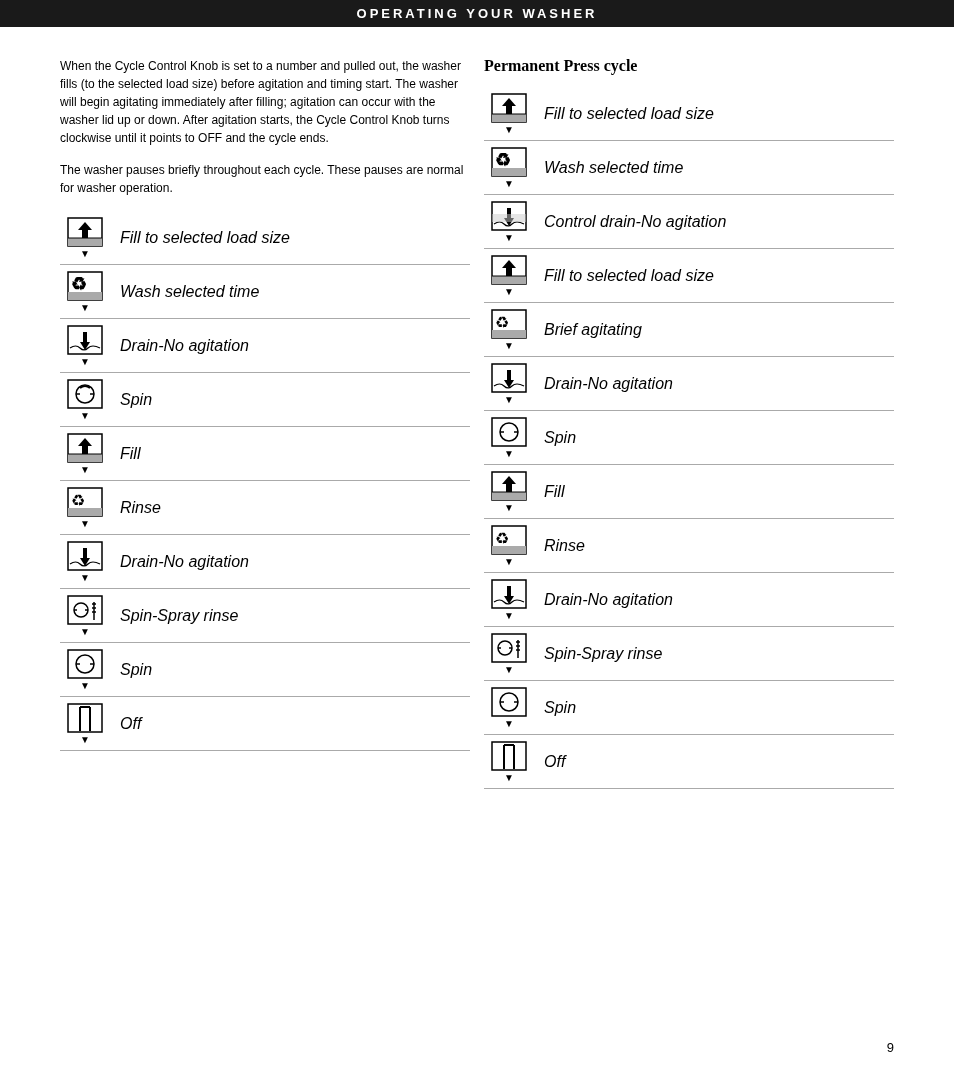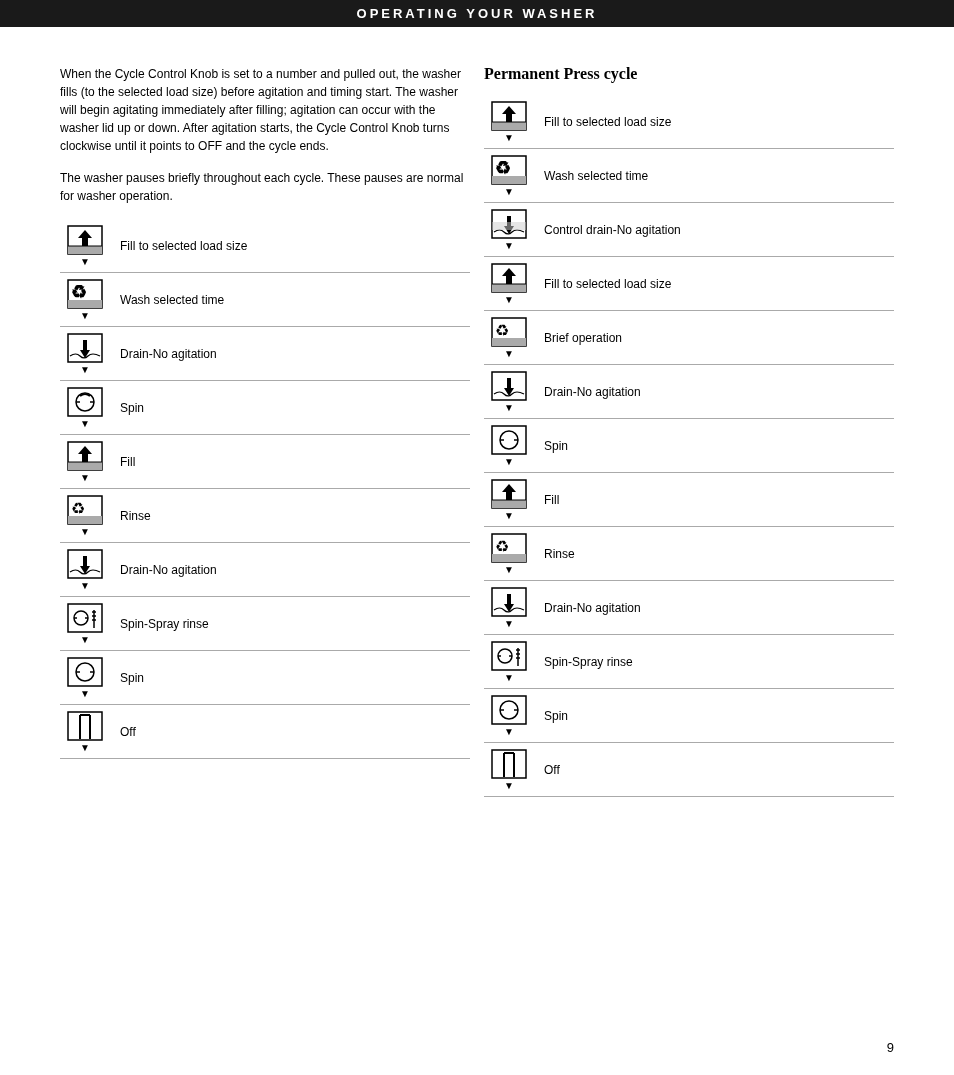--- a/index.html
+++ b/index.html
@@ -11,21 +11,21 @@
       width: 954px;
       min-height: 1075px;
       position: relative;
     }
 
     
     .header-bar {
       background: #1a1a1a;
       text-align: center;
       padding: 6px 20px;
-      margin-bottom: 8px;
+      margin-bottom: 0;
     }
     .header-bar span {
       color: #fff;
       font-size: 13px;
       font-weight: bold;
       letter-spacing: 3px;
       text-transform: uppercase;
     }
 
     .page-content {
@@ -82,22 +82,23 @@
     }
     .cycle-table td {
       padding: 5px 4px;
       vertical-align: middle;
     }
     .cycle-table td.icon-cell {
       width: 50px;
       text-align: center;
     }
     .cycle-table td.label-cell {
-      font-size: 12px;
+      font-size: 16px;
       padding-left: 10px;
+      font-style: italic;
     }
 
     
     .arrow-down {
       display: block;
       text-align: center;
       font-size: 10px;
       line-height: 1;
       margin-top: 1px;
     }
@@ -378,21 +379,21 @@
             <td class="icon-cell">
               <div class="icon-wrapper">
                 <svg class="cycle-icon" viewBox="0 0 38 32">
                   <rect x="2" y="2" width="34" height="28" fill="white" stroke="black" stroke-width="1.5"></rect>
                   <text x="5" y="20" font-size="16" fill="black">♻</text>
                   <rect x="2" y="22" width="34" height="8" fill="#aaa"></rect>
                 </svg>
                 <span class="arrow-down">▼</span>
               </div>
             </td>
-            <td class="label-cell">Brief operation</td>
+            <td class="label-cell">Brief agitating</td>
           </tr>
 
           <tr>
             <td class="icon-cell">
               <div class="icon-wrapper">
                 <svg class="cycle-icon" viewBox="0 0 38 32">
                   <rect x="2" y="2" width="34" height="28" fill="white" stroke="black" stroke-width="1.5"></rect>
                   <polygon points="19,26 14,18 17,18 17,8 21,8 21,18 24,18" fill="black"></polygon>
                   <path d="M4,24 Q10,20 14,24 Q18,28 22,24 Q26,20 34,24" stroke="black" stroke-width="1.2" fill="none"></path>
                 </svg>

